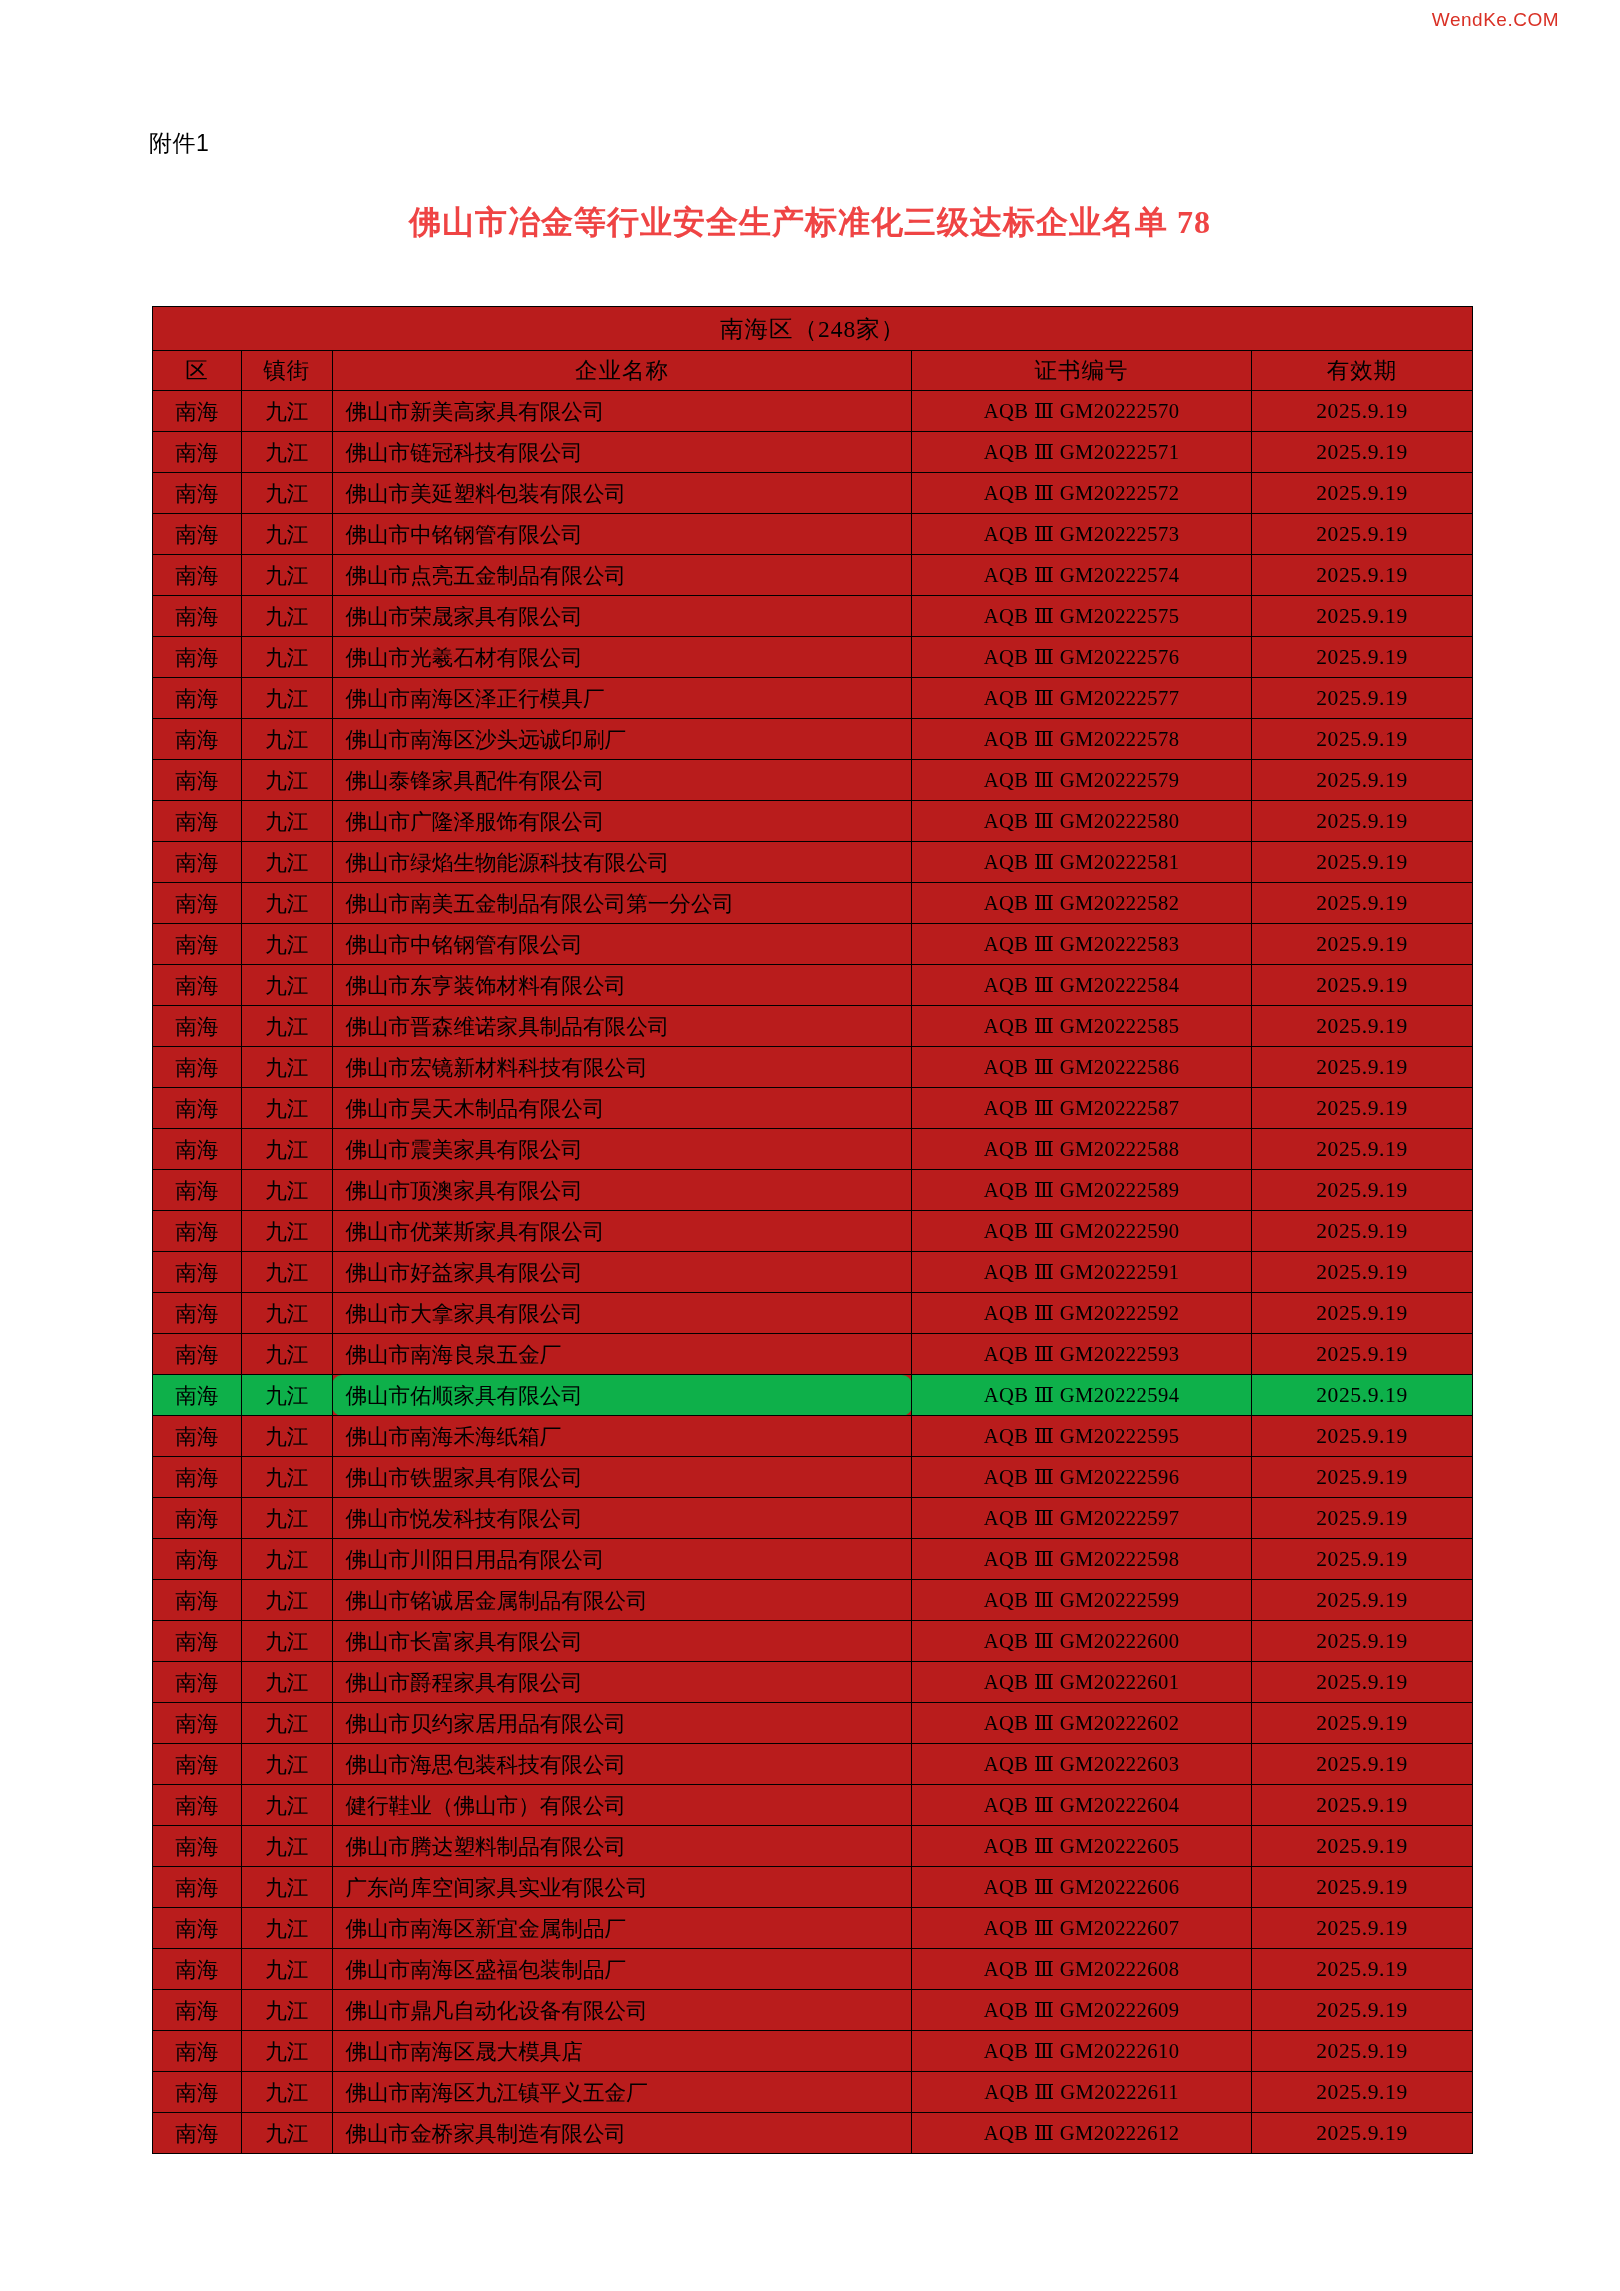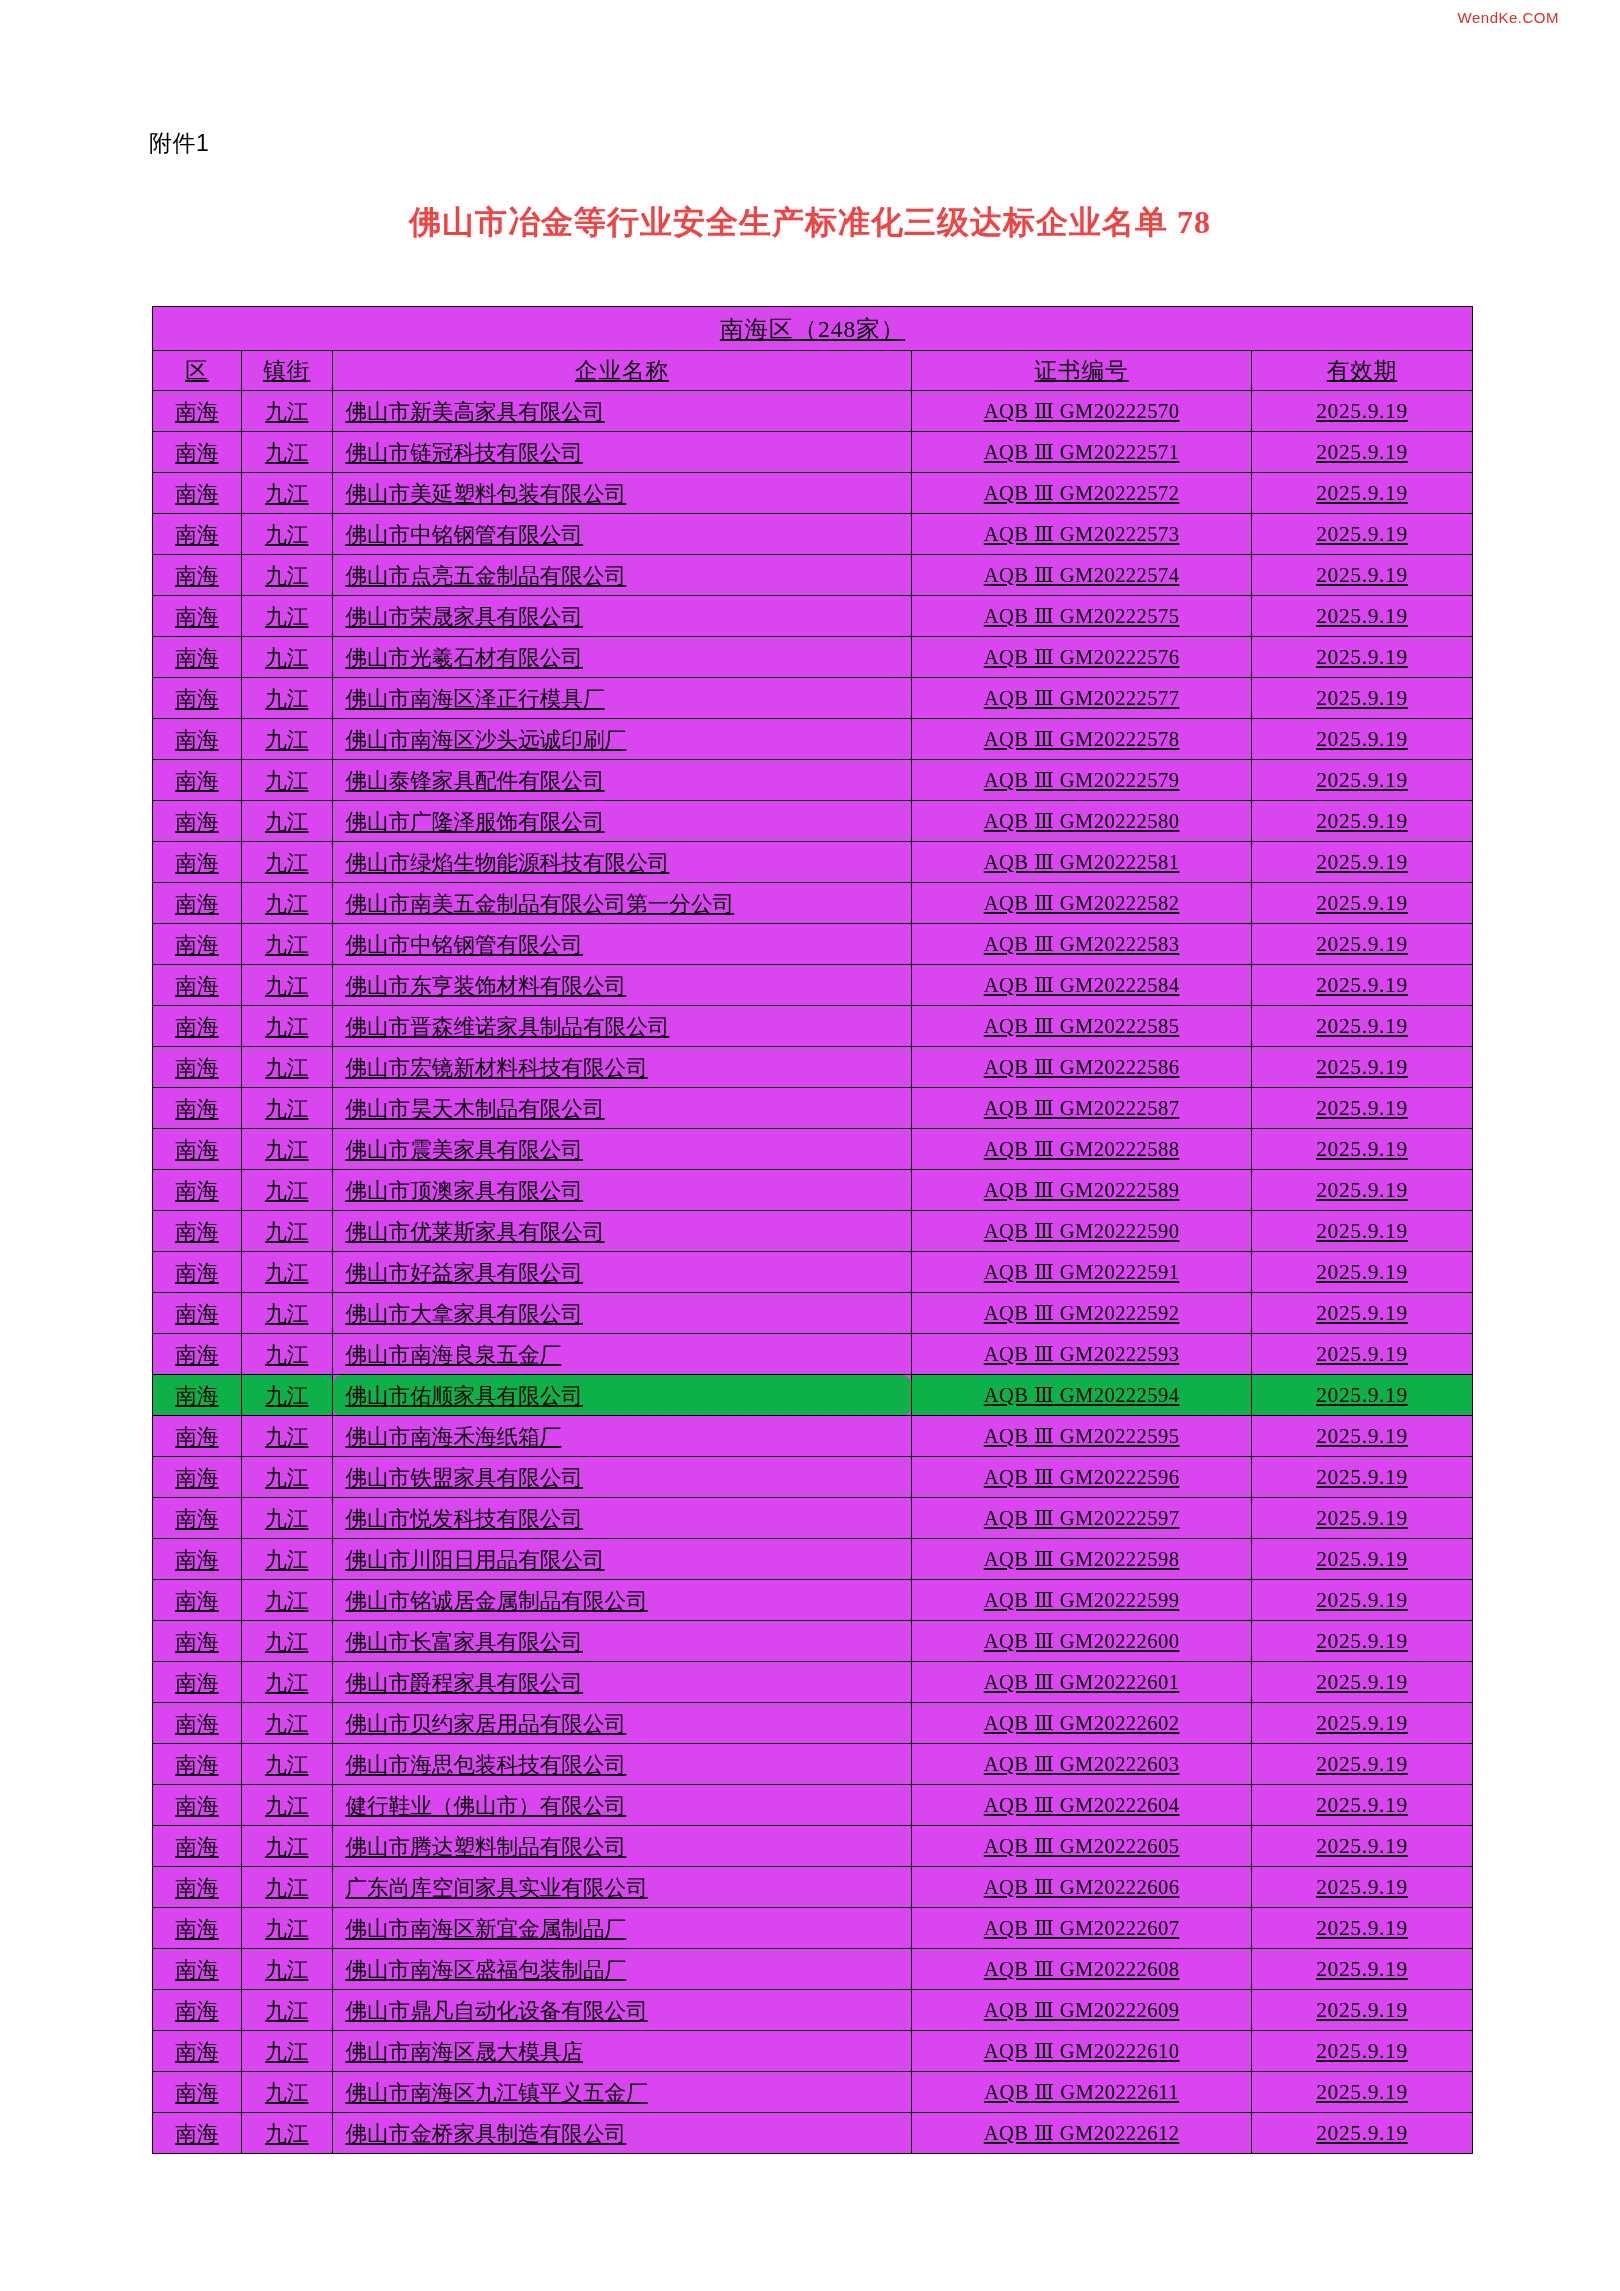--- a/index.html
+++ b/index.html
@@ -18,21 +18,21 @@
     position: relative;
     width: 1620px;
     height: 2292px;
     background: #ffffff;
   }
   .watermark {
     position: absolute;
     top: 8.8px;
     right: 61px;
     font-family: "Liberation Sans", sans-serif;
-    font-size: 15px;
+    font-size: 19px;
     letter-spacing: 0.5px;
     color: #d93025;
     white-space: nowrap;
   }
   .attachment-label {
     position: absolute;
     top: 128px;
     left: 149px;
     font-family: "Liberation Sans", "DejaVu Sans", sans-serif;
     font-size: 23px;
@@ -56,22 +56,21 @@
   .table-wrap {
     position: absolute;
     top: 306px;
     left: 152px;
     width: 1321px;
   }
   table.listing {
     border-collapse: collapse;
     width: 1321px;
     table-layout: fixed;
-    background: #d946ef;
-    text-decoration: underline;
+    background: #b91c1c;
   }
   table.listing td,
   table.listing th {
     border: 1px solid #000000;
     padding: 0;
     font-weight: normal;
     color: #000000;
   }
   .section-title-cell {
     height: 43px;

